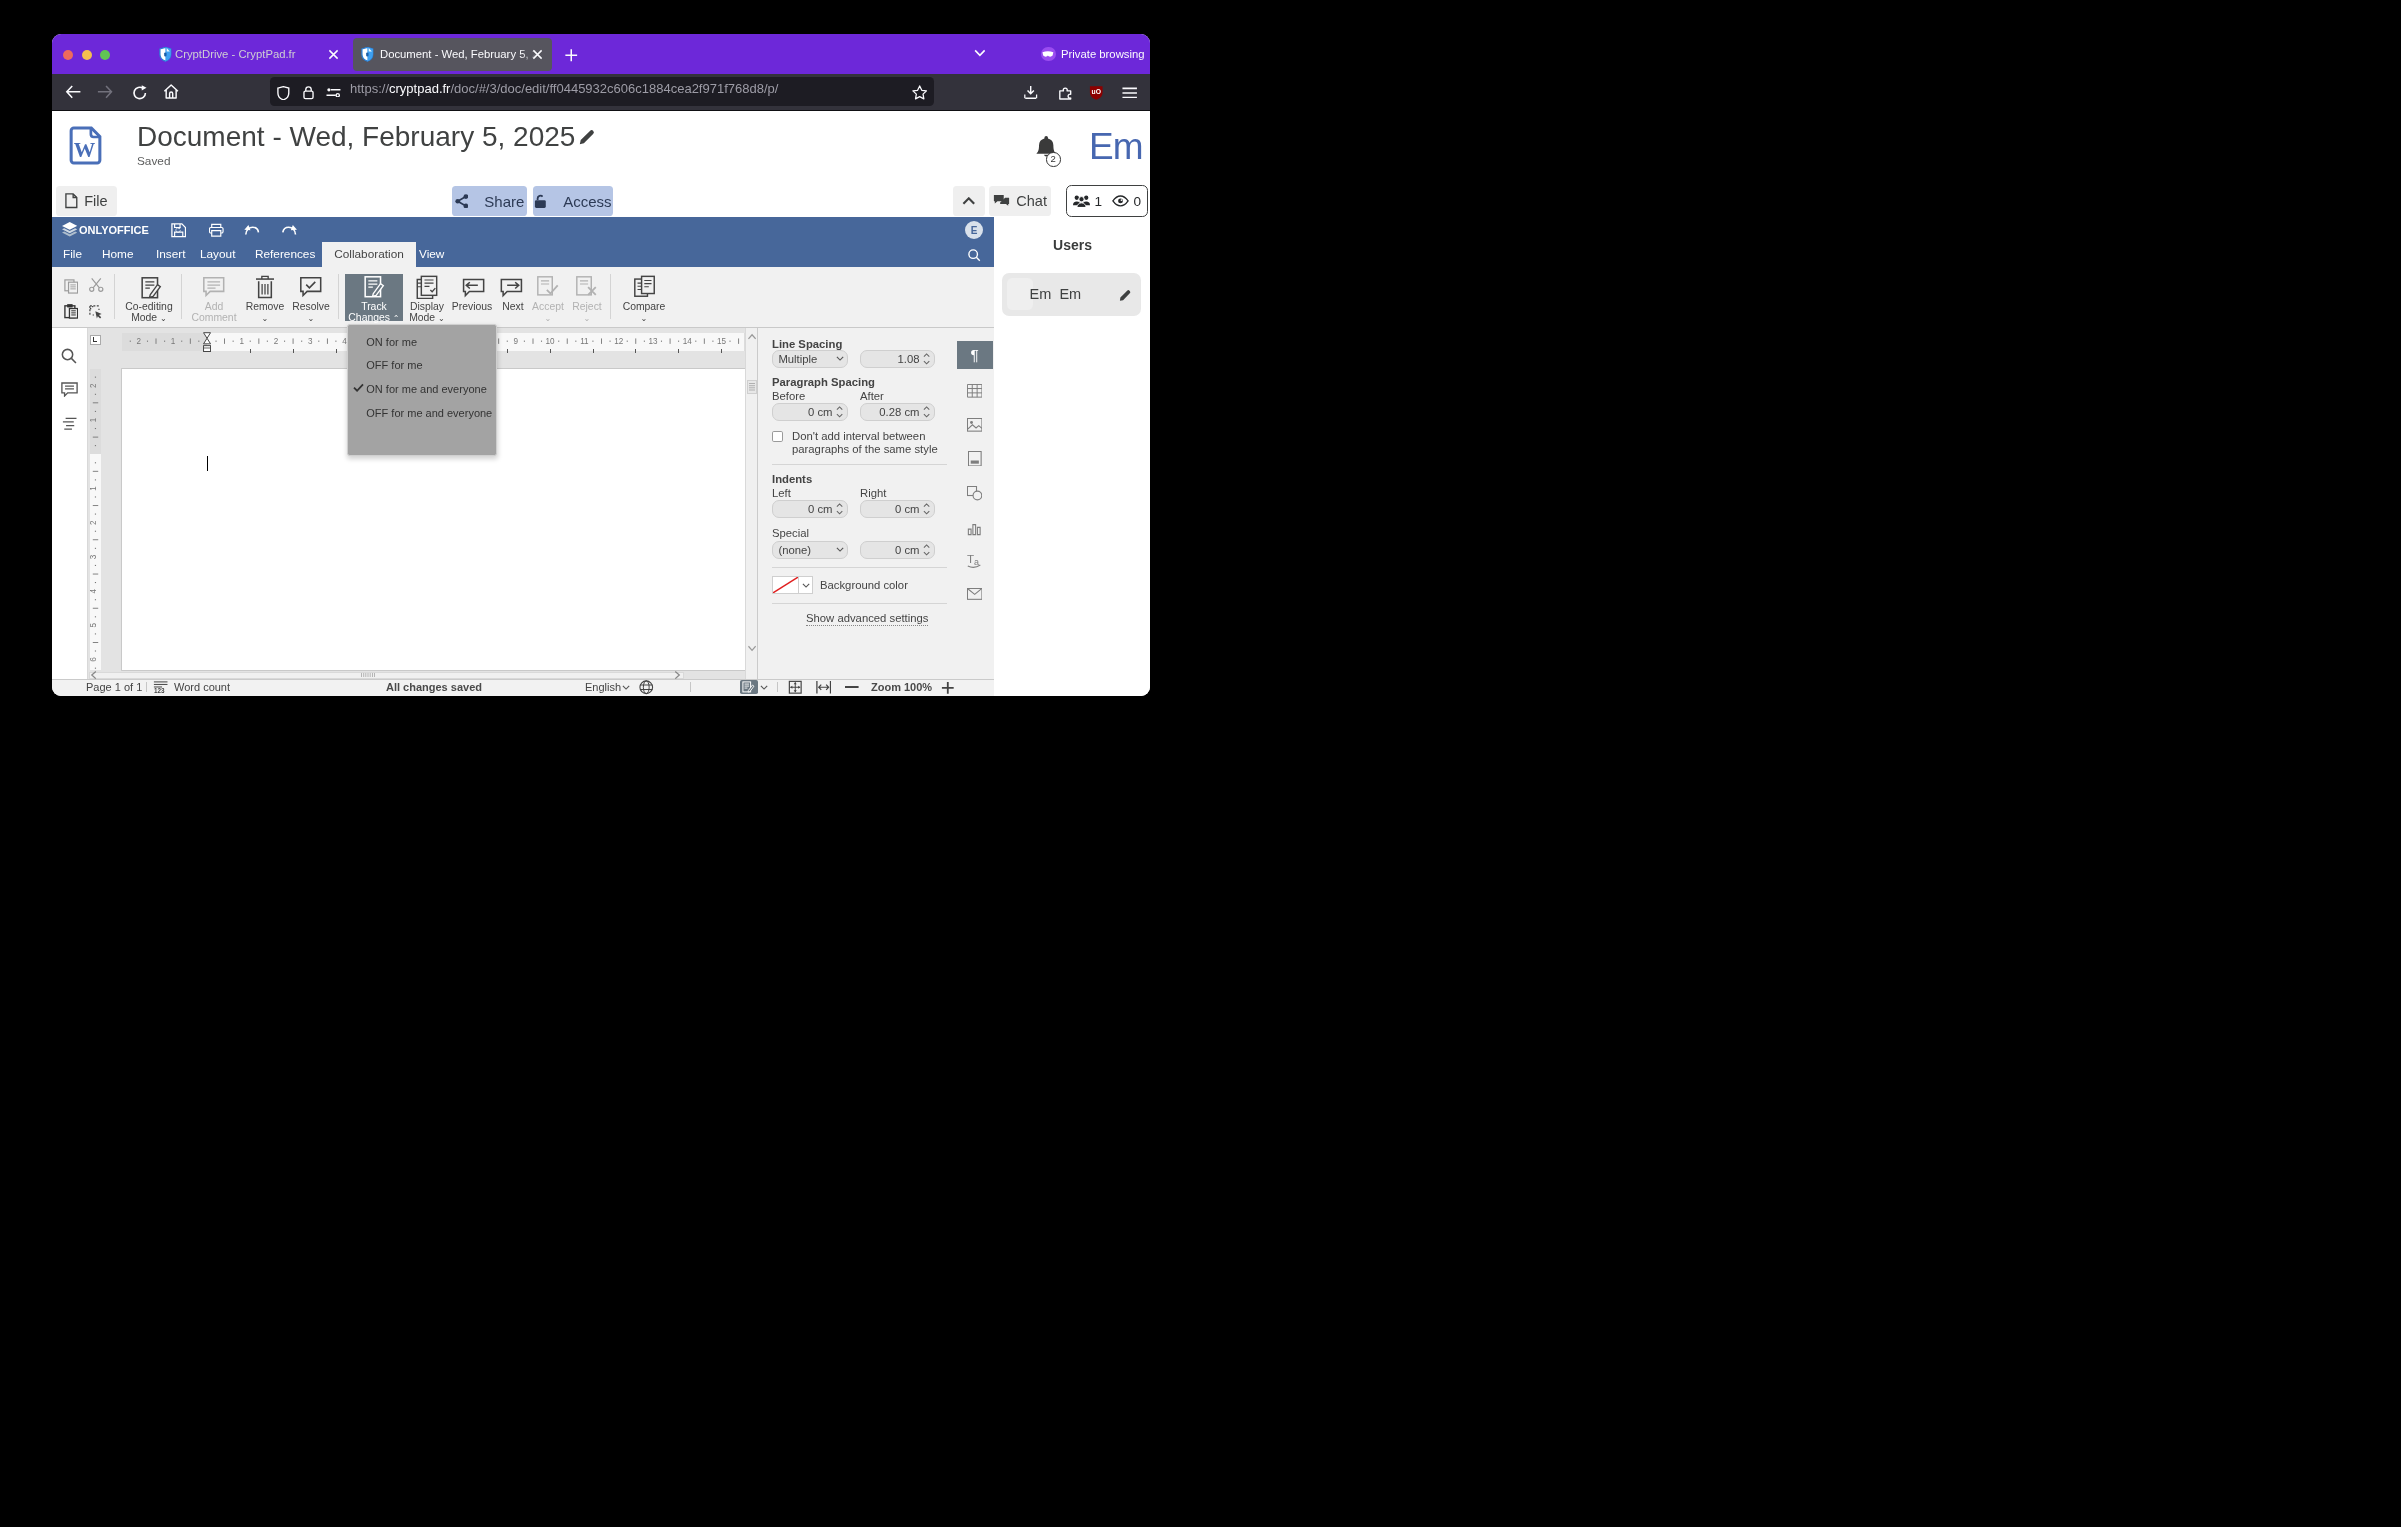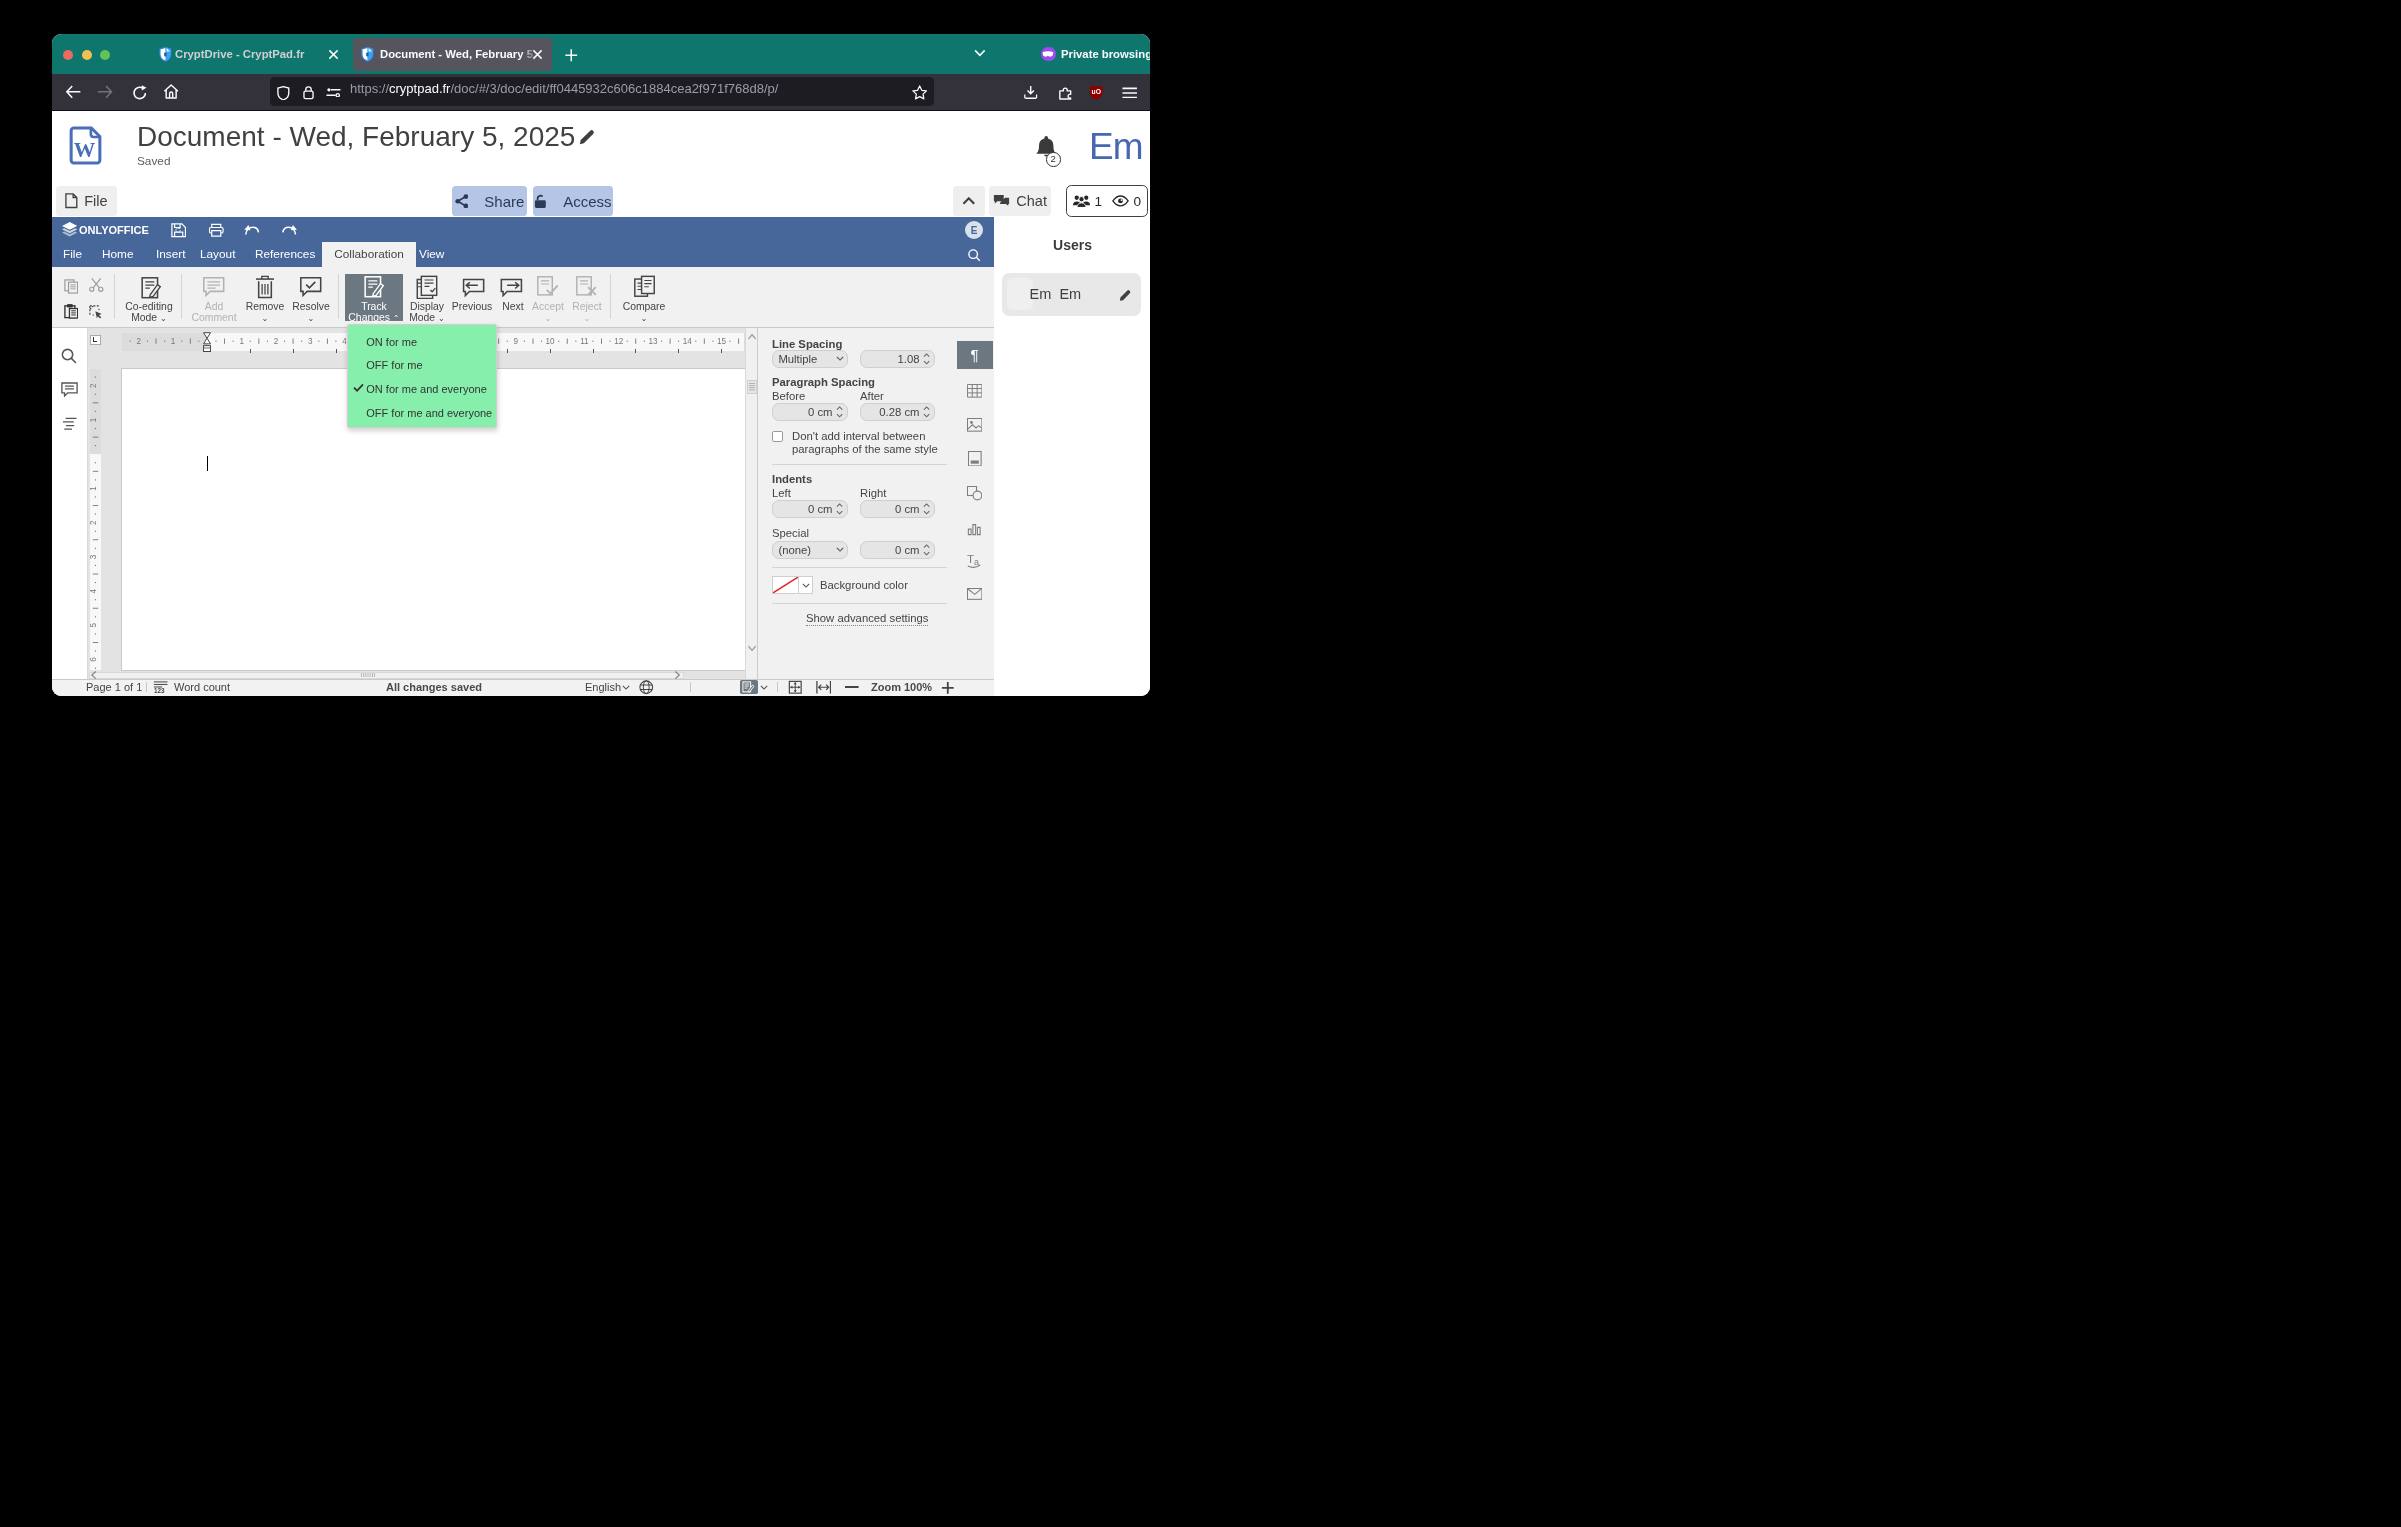--- a/index.html
+++ b/index.html
@@ -1,20 +1,20 @@
 <!DOCTYPE html>
 <html style="font-size:14.5px"><head>
 <meta charset="utf-8">
 <style>
 html,body{margin:0;padding:0;background:#000;width:1201px;height:764px;overflow:hidden;font-family:"Liberation Sans",sans-serif;}
 *{box-sizing:border-box;}
 .abs{position:absolute;}
 .win{position:absolute;left:52px;top:34px;width:1098px;height:662px;border-radius:9px;background:#fff;overflow:hidden;}
 
-.tabbar{position:absolute;left:0;top:0;width:1098px;height:40px;background:#0f766e;font-weight:bold;}
+.tabbar{position:absolute;left:0;top:0;width:1098px;height:40px;background:#6d28d9;}
 .light{position:absolute;width:10px;height:10px;border-radius:50%;top:16px;}
 .tabtxt{position:absolute;font-size:11.3px;color:#cfced3;line-height:13.6px;white-space:nowrap;}
 .atab{position:absolute;left:301px;top:3.6px;width:199px;height:33px;background:#56555e;border-radius:4.1px;}
 .xclose{stroke:#fbfbfe;stroke-width:1.6;}
 
 .navbar{position:absolute;left:0;top:40px;width:1098px;height:37px;background:#33323b;border-bottom:0.9px solid #0f0f13;}
 .urlbar{position:absolute;left:218px;top:3.3px;width:664px;height:29px;background:#1d1c23;border-radius:4.5px;}
 .urltxt{position:absolute;left:298px;top:7.2px;font-size:13px;color:#9d9ca6;white-space:nowrap;}
 .urltxt b{color:#fbfbfe;font-weight:normal;}
 
@@ -56,21 +56,21 @@
 .iconcol{position:absolute;left:904px;top:294px;width:38px;height:351px;background:#f1f1f1;}
 .itile{position:absolute;left:0.6px;top:12.8px;width:36px;height:28px;background:#6b7882;color:#fff;display:flex;align-items:center;justify-content:center;font-size:15.4px;}
 
 .upanel{position:absolute;left:942px;top:183px;width:157px;height:479px;background:#fff;}
 .ucard{position:absolute;left:8px;top:56px;width:139px;height:43px;background:#e8e8e8;border-radius:7.2px;}
 
 .sbar{position:absolute;left:0;top:645px;width:942px;height:17.6px;background:#f2f2f2;border-top:0.9px solid #cacaca;}
 .sitem{position:absolute;top:0;height:16.7px;display:flex;align-items:center;white-space:nowrap;font-size:11px;color:#444;}
 .ssep{position:absolute;top:3.2px;width:0.9px;height:10px;background:#c6c6c6;}
 
-.ddown{position:absolute;left:295px;top:290px;width:150px;height:104px;background:#86efac;border:0.9px solid #cfcfcf;border-radius:2.7px;box-shadow:0.9px 2.7px 5.4px rgba(0,0,0,.18);z-index:50;}
+.ddown{position:absolute;left:295px;top:290px;width:150px;height:132px;background:#a3a3a3;border:0.9px solid #cfcfcf;border-radius:2.7px;box-shadow:0.9px 2.7px 5.4px rgba(0,0,0,.18);z-index:50;}
 .ditem{position:absolute;left:18.3px;font-size:11px;color:#333;white-space:nowrap;}
 svg{display:block;}
 </style>
 </head>
 <body>
 <div class="win">
 
 <div class="tabbar">
  <div class="light" style="left:10.8px;background:#ed6a5e;"></div>
  <div class="light" style="left:30px;background:#f4bf4f;"></div>

